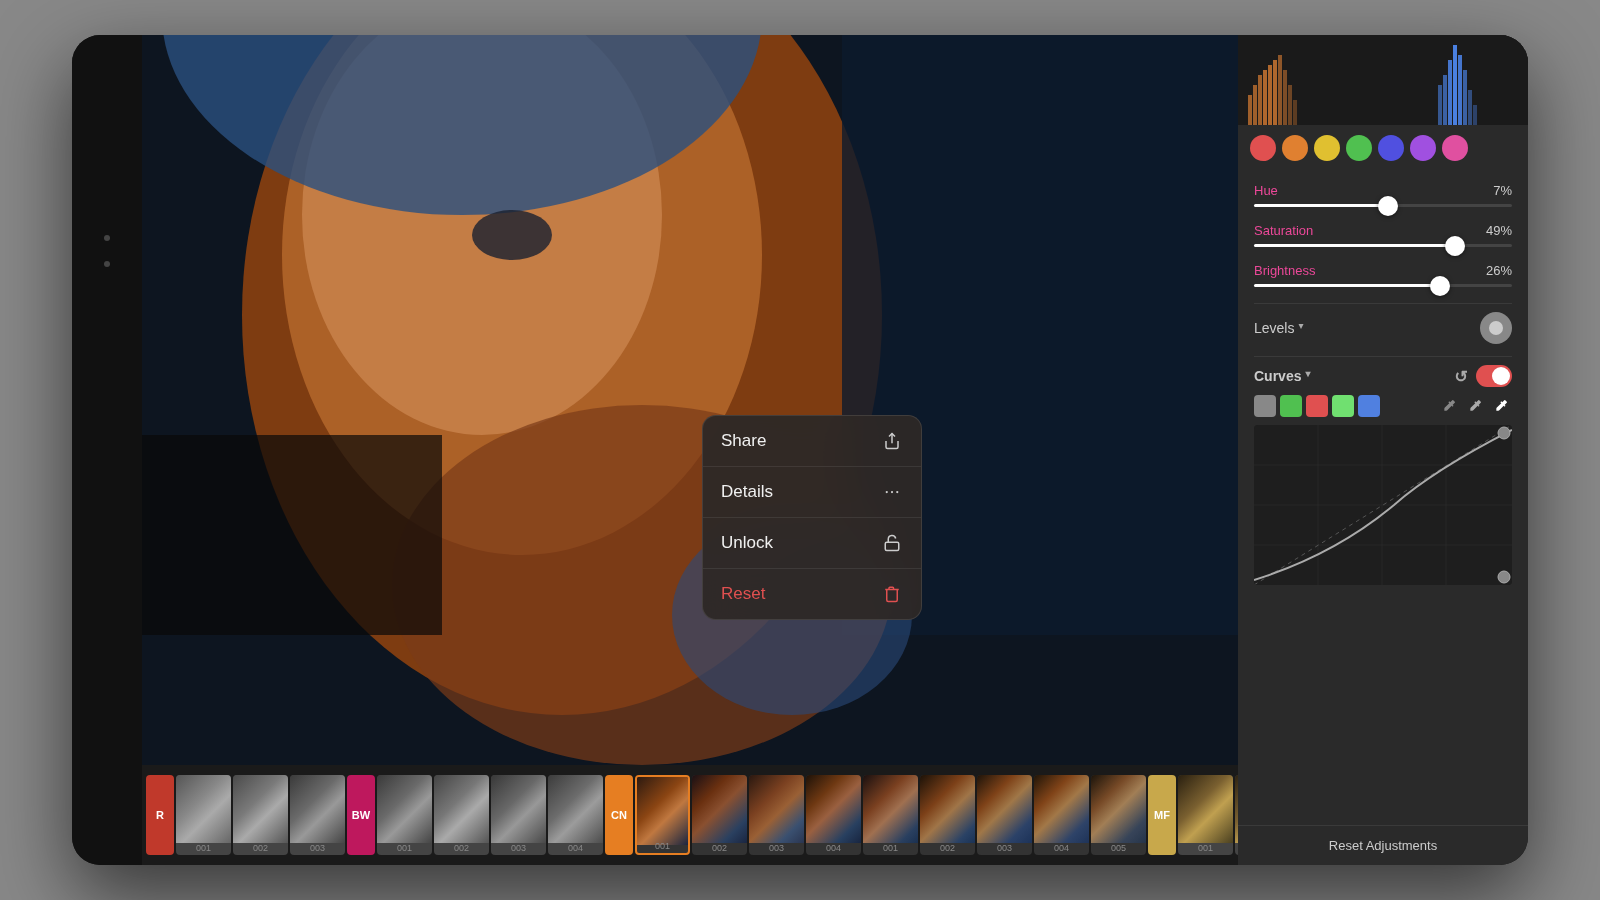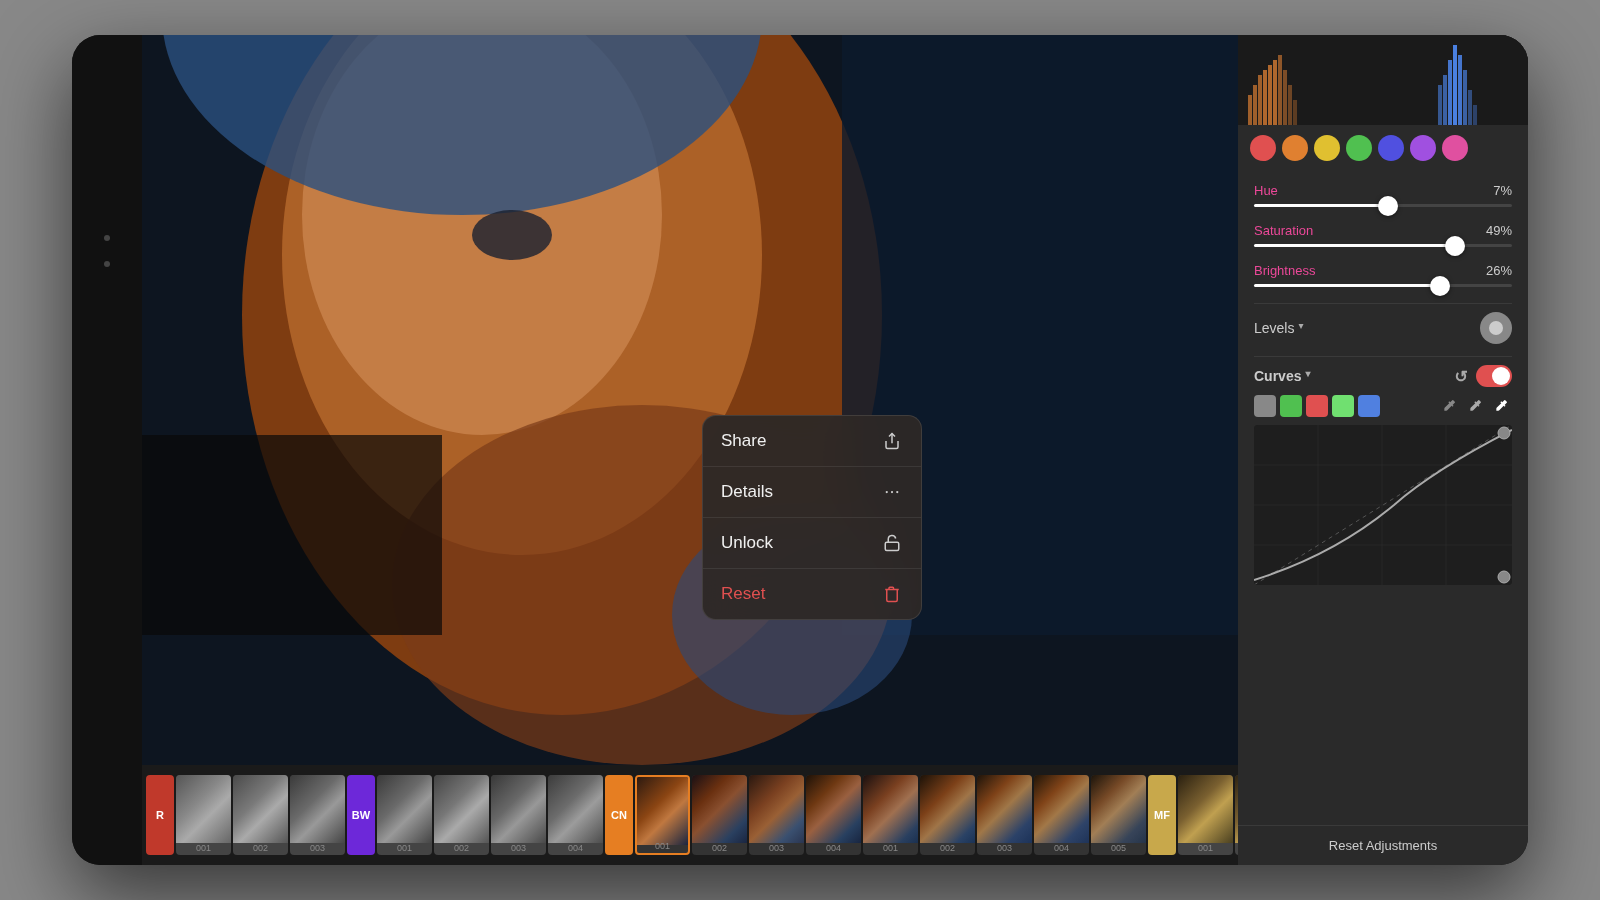--- a/index.html
+++ b/index.html
@@ -304,21 +304,21 @@
       align-items: center;
       justify-content: center;
       border-radius: 4px;
       font-size: 11px;
       font-weight: 700;
       color: white;
       flex-shrink: 0;
     }
 
     .film-label.red { background: #c0392b; }
-    .film-label.bw { background: #6d28d9; text-align: right; }
+    .film-label.bw { background: #be185d; text-align: right; }
     .film-label.cn { background: #e67e22; }
     .film-label.mf { background: #c8a84b; }
 
     .film-thumb {
       width: 55px;
       height: 80px;
       border-radius: 4px;
       overflow: hidden;
       flex-shrink: 0;
       position: relative;

